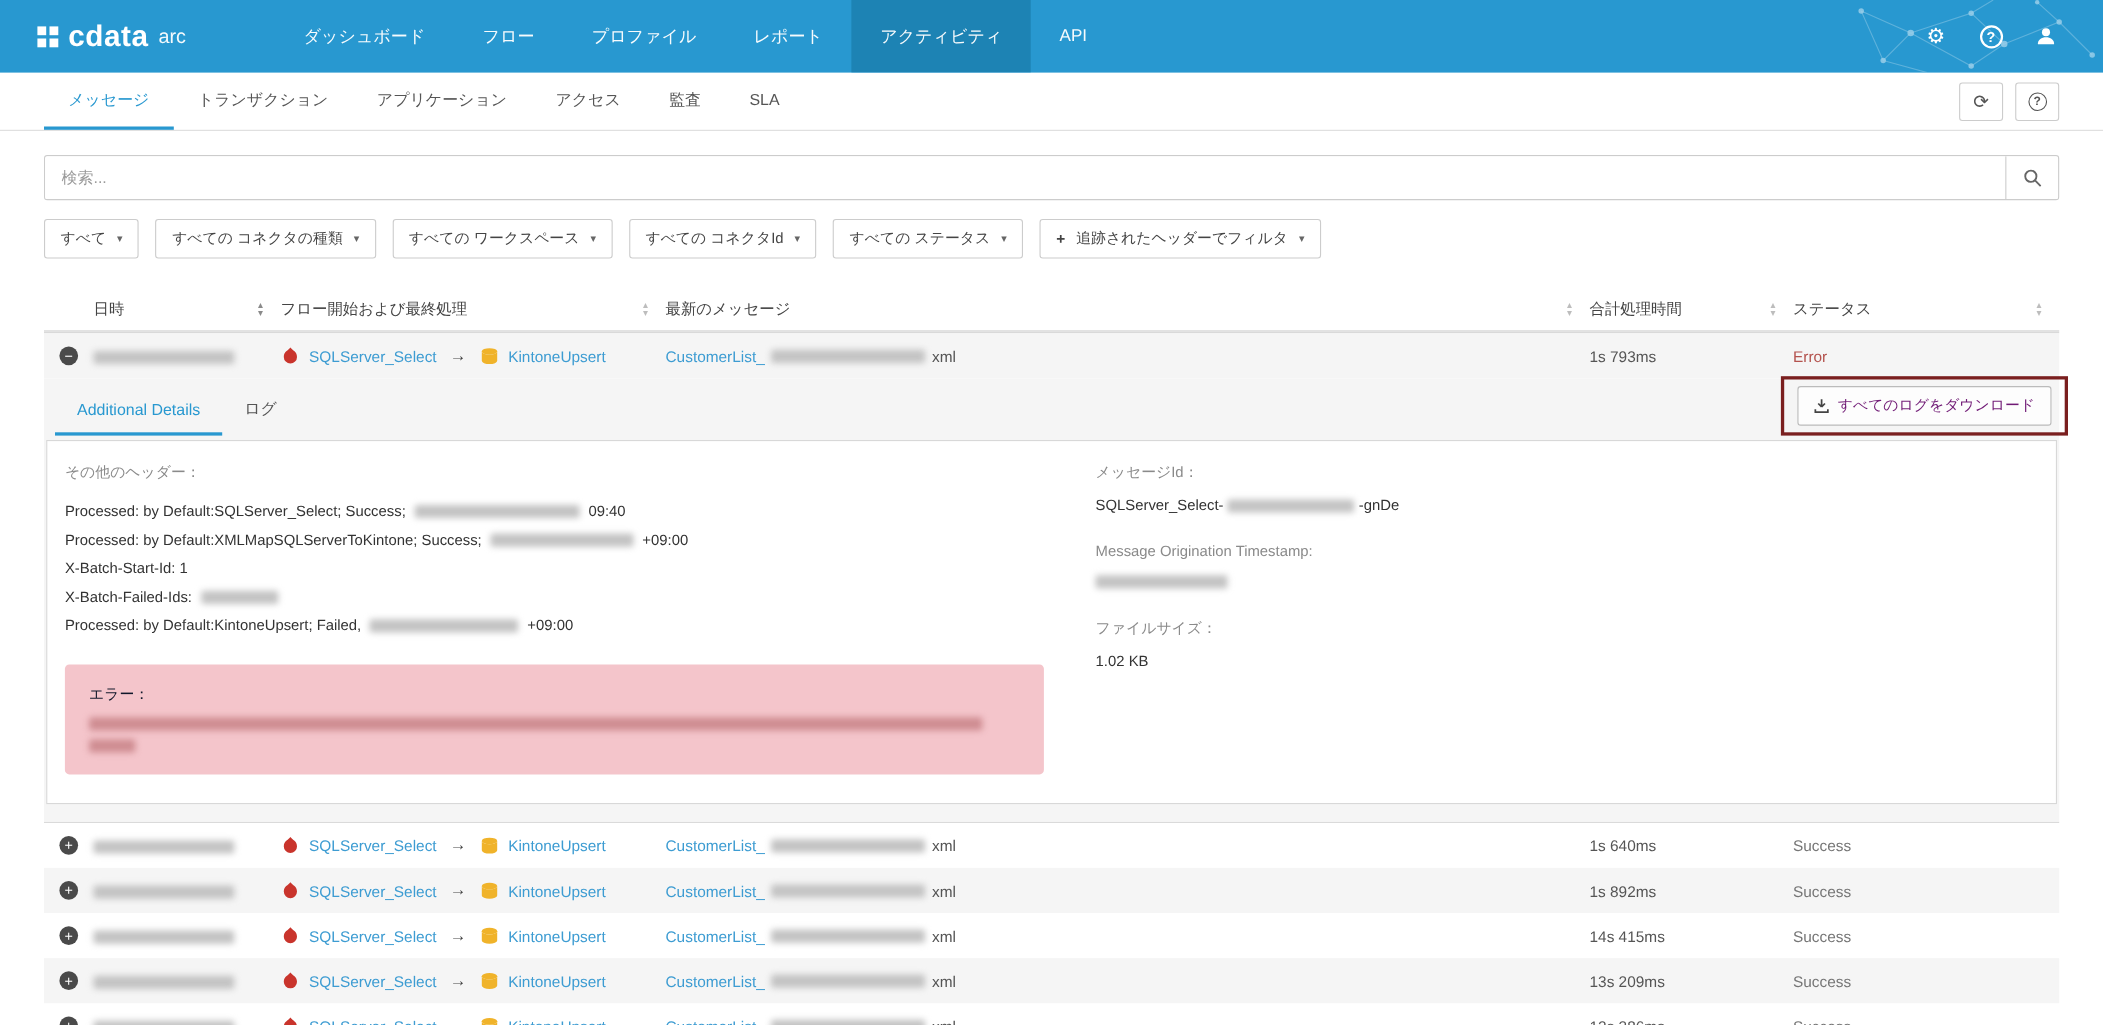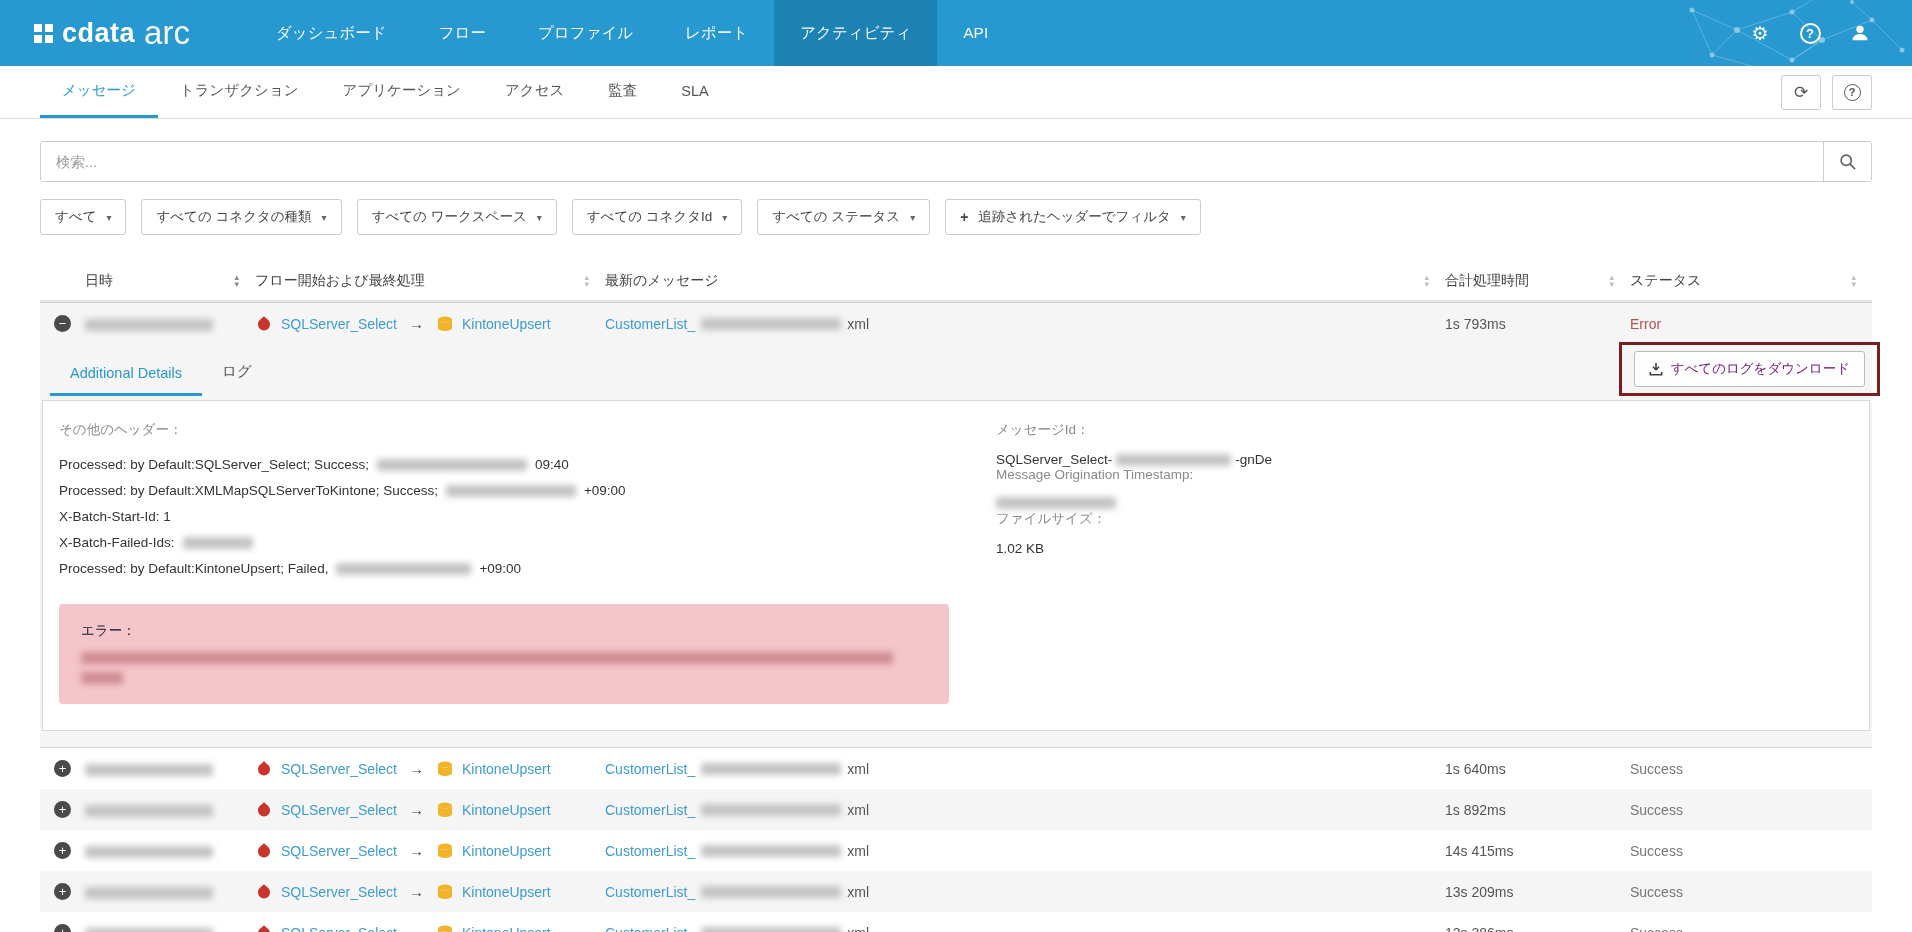--- a/index.html
+++ b/index.html
@@ -5,21 +5,21 @@
   * { box-sizing: border-box; margin: 0; padding: 0; }
   html, body { width: 1912px; height: 932px; overflow: hidden; background: #fff;
     font-family: "Liberation Sans", "DejaVu Sans", sans-serif; font-size: 14px; color: #333; }
 
   
   .navbar { position: relative; height: 66px; background: #2898d0; display: flex; align-items: stretch; color: #fff; overflow: hidden; }
   .brand { display: flex; align-items: center; padding: 0 28px 0 34px; min-width: 230px; }
   .brand-grid { display: grid; grid-template-columns: 8px 8px; grid-gap: 3px; margin-right: 9px; }
   .brand-grid i { width: 8px; height: 8px; background: #fff; display: block; }
   .brand-bold { font-size: 27px; font-weight: bold; letter-spacing: .5px; }
-  .brand-light { font-size: 33px; font-weight: 300; margin-left: 9px; opacity: .95; }
+  .brand-light { font-size: 18px; font-weight: 300; margin-left: 9px; opacity: .95; }
   .nav-items { display: flex; align-items: stretch; margin-left: 20px; }
   .nav-item { display: flex; align-items: center; padding: 0 26px; font-size: 15.5px; color: rgba(255,255,255,.96); cursor: pointer; }
   .nav-item.active { background: #1d83b4; }
   .nav-right { margin-left: auto; display: flex; align-items: center; gap: 26px; padding-right: 40px; z-index: 2; }
   .nav-icon { width: 24px; height: 24px; display: flex; align-items: center; justify-content: center; font-size: 19px; color: #fff; cursor: pointer; }
   .help-circle { width: 21px; height: 21px; border: 2px solid #fff; border-radius: 50%; font-size: 13px; font-weight: bold; display: flex; align-items: center; justify-content: center; }
   .net-deco { position: absolute; right: 0; top: 0; height: 66px; pointer-events: none; opacity: .55; }
 
   
   .tabbar { display: flex; align-items: stretch; height: 53px; border-bottom: 1px solid #ddd; padding: 0 40px; }
@@ -80,21 +80,21 @@
   .detail { background: #f5f5f5; padding-bottom: 16px; }
   .detail-tabs { display: flex; align-items: flex-end; padding: 6px 18px 0 10px; height: 52px; }
   .dtab { padding: 12px 20px; font-size: 14.5px; color: #555; cursor: pointer; border-bottom: 3px solid transparent; }
   .dtab.active { color: #2898d0; border-bottom-color: #2898d0; }
   .dl-highlight { margin-left: auto; border: 3px solid #7a1f1f; padding: 6px 12px; margin-right: -26px; background: transparent; }
   .dl-btn { display: inline-flex; align-items: center; gap: 8px; background: #fdfdfd; border: 1px solid #bbb; border-radius: 3px; padding: 8px 14px; font-size: 13.5px; color: #701a75; cursor: pointer; font-family: inherit; }
   .detail-card { margin: 4px 2px 0; background: #fff; border: 1px solid #d8d8d8; padding: 20px 24px 26px 16px; display: flex; }
   .dc-left { width: 925px; }
   .dc-right { flex: 1; padding-left: 12px; }
   .d-label { color: #8a8a8a; font-size: 13.5px; margin-bottom: 13px; }
-  .d-label.mt { }
+  .d-label.mt { margin-top: 26px; }
   .d-line { color: #333; font-size: 13.5px; line-height: 26px; white-space: nowrap; }
   .d-value { color: #333; font-size: 13.5px; }
   .error-box { margin-top: 22px; width: 890px; background: #f4c5cb; border-radius: 4px; padding: 18px 22px 20px; }
   .error-label { color: #0f172a; font-size: 13.5px; margin-bottom: 12px; }
   .redact-line { height: 12px; border-radius: 2px; background: #cf8d92; filter: blur(3px); margin-top: 8px; }
   .rl-long { width: 96%; }
   .rl-short { width: 42px; }
 </style>
 </head>
 <body>

